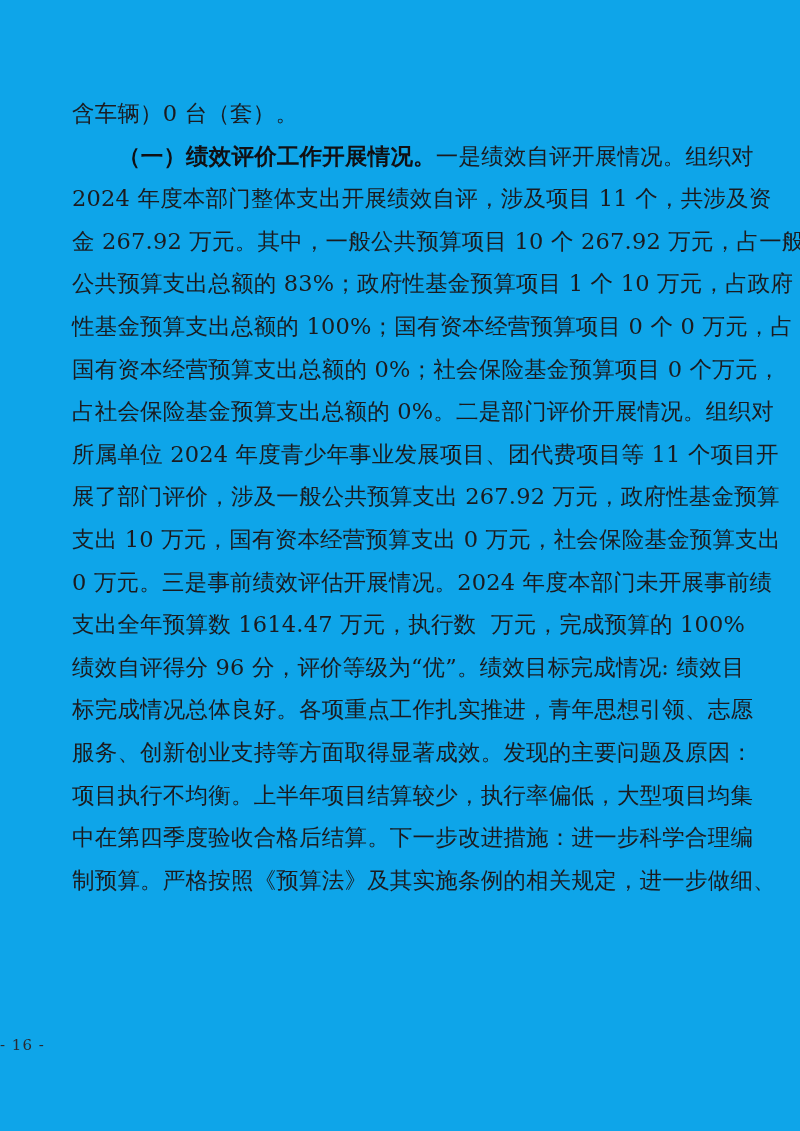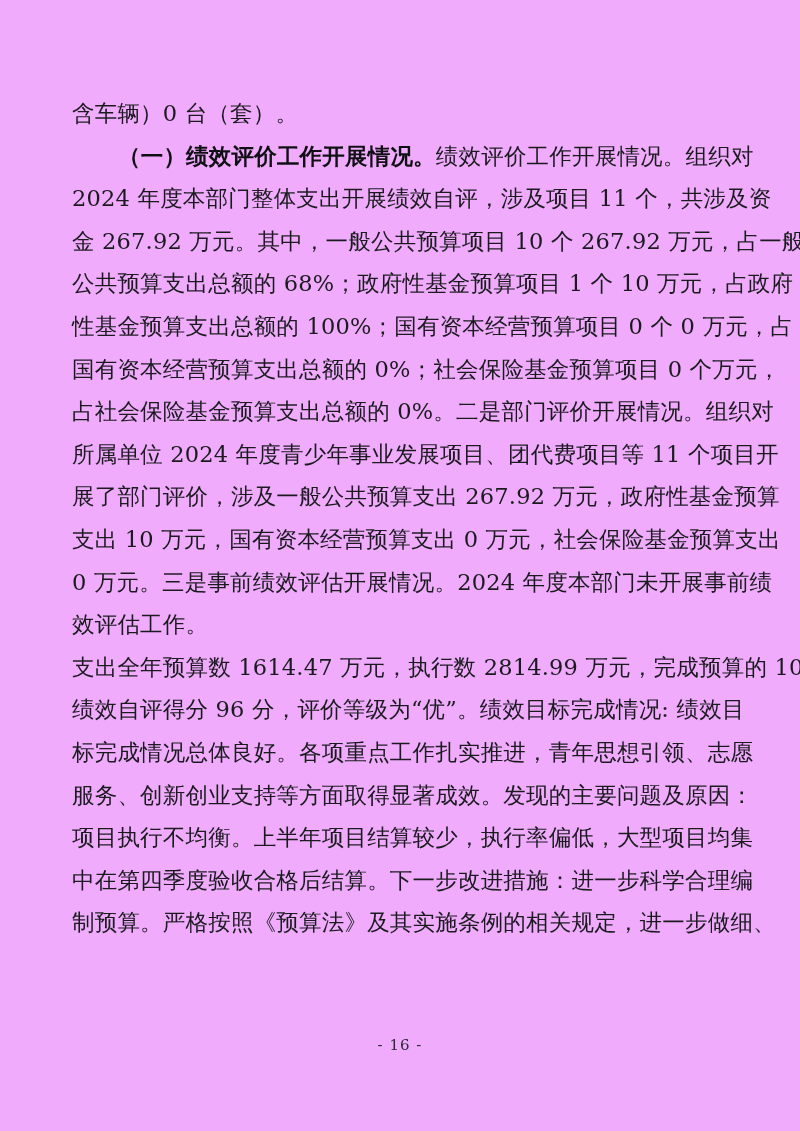--- a/index.html
+++ b/index.html
@@ -8,21 +8,21 @@
     background: #ffffff;
   }
   body {
     font-family: "DejaVu Serif", "Liberation Serif", serif;
     color: #1a1a1a;
   }
   .page {
     position: relative;
     width: 800px;
     height: 1131px;
-    background: #f0abfc;
+    background: #0ea5e9;
     overflow: hidden;
     box-sizing: border-box;
   }
   .content {
     position: absolute;
     left: 72px;
     top: 92px;
     width: 656px;
   }
   
@@ -59,39 +59,39 @@
     font-weight: bold;
     color: #101014;
   }
   .indent2 { padding-left: 46px; }
 
   .footer {
     position: absolute;
     left: 0;
     top: 1036px;
     width: 800px;
-    text-align: center;
+    text-align: left;
     font-size: 15px;
     color: #2a2a30;
     font-family: "DejaVu Serif", "Liberation Serif", serif;
     letter-spacing: 1px;
   }
 </style>
 </head>
 <body>
 
 <div class="page">
 
   <div class="content">
 
     <div class="line last">含车辆）0 台（套）。</div>
 
 
     <div class="line last indent2">
-      <span class="runin">（一）绩效评价工作开展情况。</span><span>绩效评价工作开展情况。组织对</span>
+      <span class="runin">（一）绩效评价工作开展情况。</span><span>一是绩效自评开展情况。组织对</span>
     </div>
     <div class="line just">
         <span>2024</span>
         <span> </span>
         <span>年</span>
         <span>度</span>
         <span>本</span>
         <span>部</span>
         <span>门</span>
         <span>整</span>
@@ -156,21 +156,21 @@
         <span>公</span>
         <span>共</span>
         <span>预</span>
         <span>算</span>
         <span>支</span>
         <span>出</span>
         <span>总</span>
         <span>额</span>
         <span>的</span>
         <span> </span>
-        <span>68%</span>
+        <span>83%</span>
         <span>；</span>
         <span>政</span>
         <span>府</span>
         <span>性</span>
         <span>基</span>
         <span>金</span>
         <span>预</span>
         <span>算</span>
         <span>项</span>
         <span>目</span>
@@ -420,41 +420,39 @@
         <span>本</span>
         <span>部</span>
         <span>门</span>
         <span>未</span>
         <span>开</span>
         <span>展</span>
         <span>事</span>
         <span>前</span>
         <span>绩</span>
       </div>
-    <div class="line last">效评估工作。</div>
 
     <div class="line just">
         <span>支</span>
         <span>出</span>
         <span>全</span>
         <span>年</span>
         <span>预</span>
         <span>算</span>
         <span>数</span>
         <span> </span>
         <span>1614.47</span>
         <span> </span>
         <span>万</span>
         <span>元</span>
         <span>，</span>
         <span>执</span>
         <span>行</span>
         <span>数</span>
         <span> </span>
-        <span>2814.99</span>
         <span> </span>
         <span>万</span>
         <span>元</span>
         <span>，</span>
         <span>完</span>
         <span>成</span>
         <span>预</span>
         <span>算</span>
         <span>的</span>
         <span> </span>

